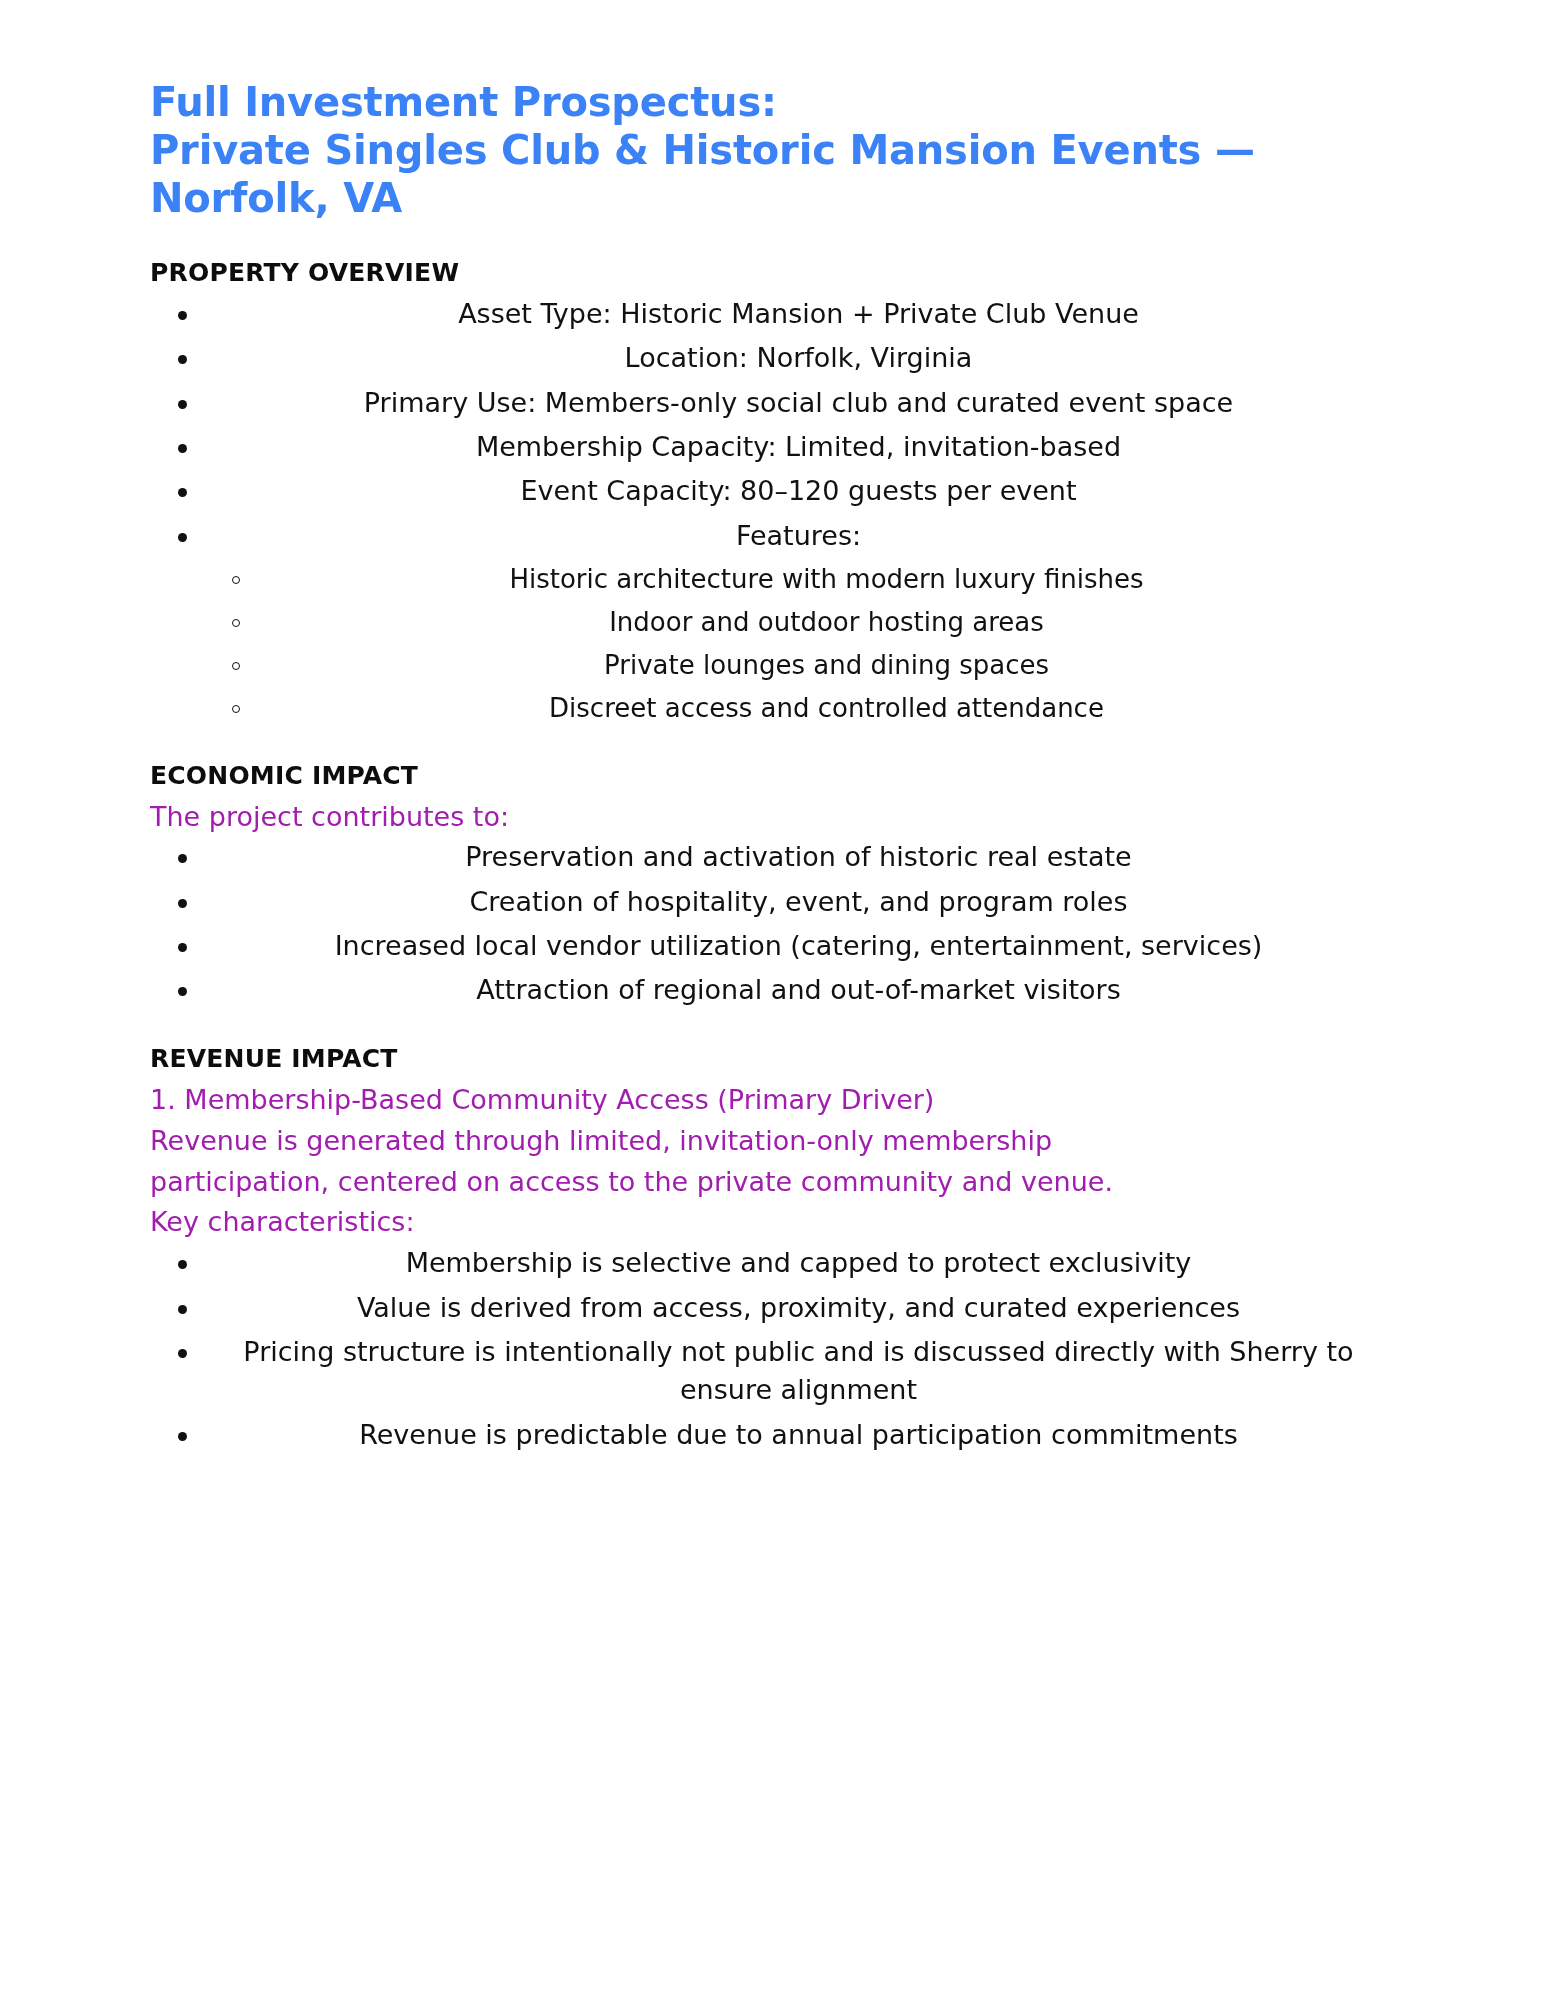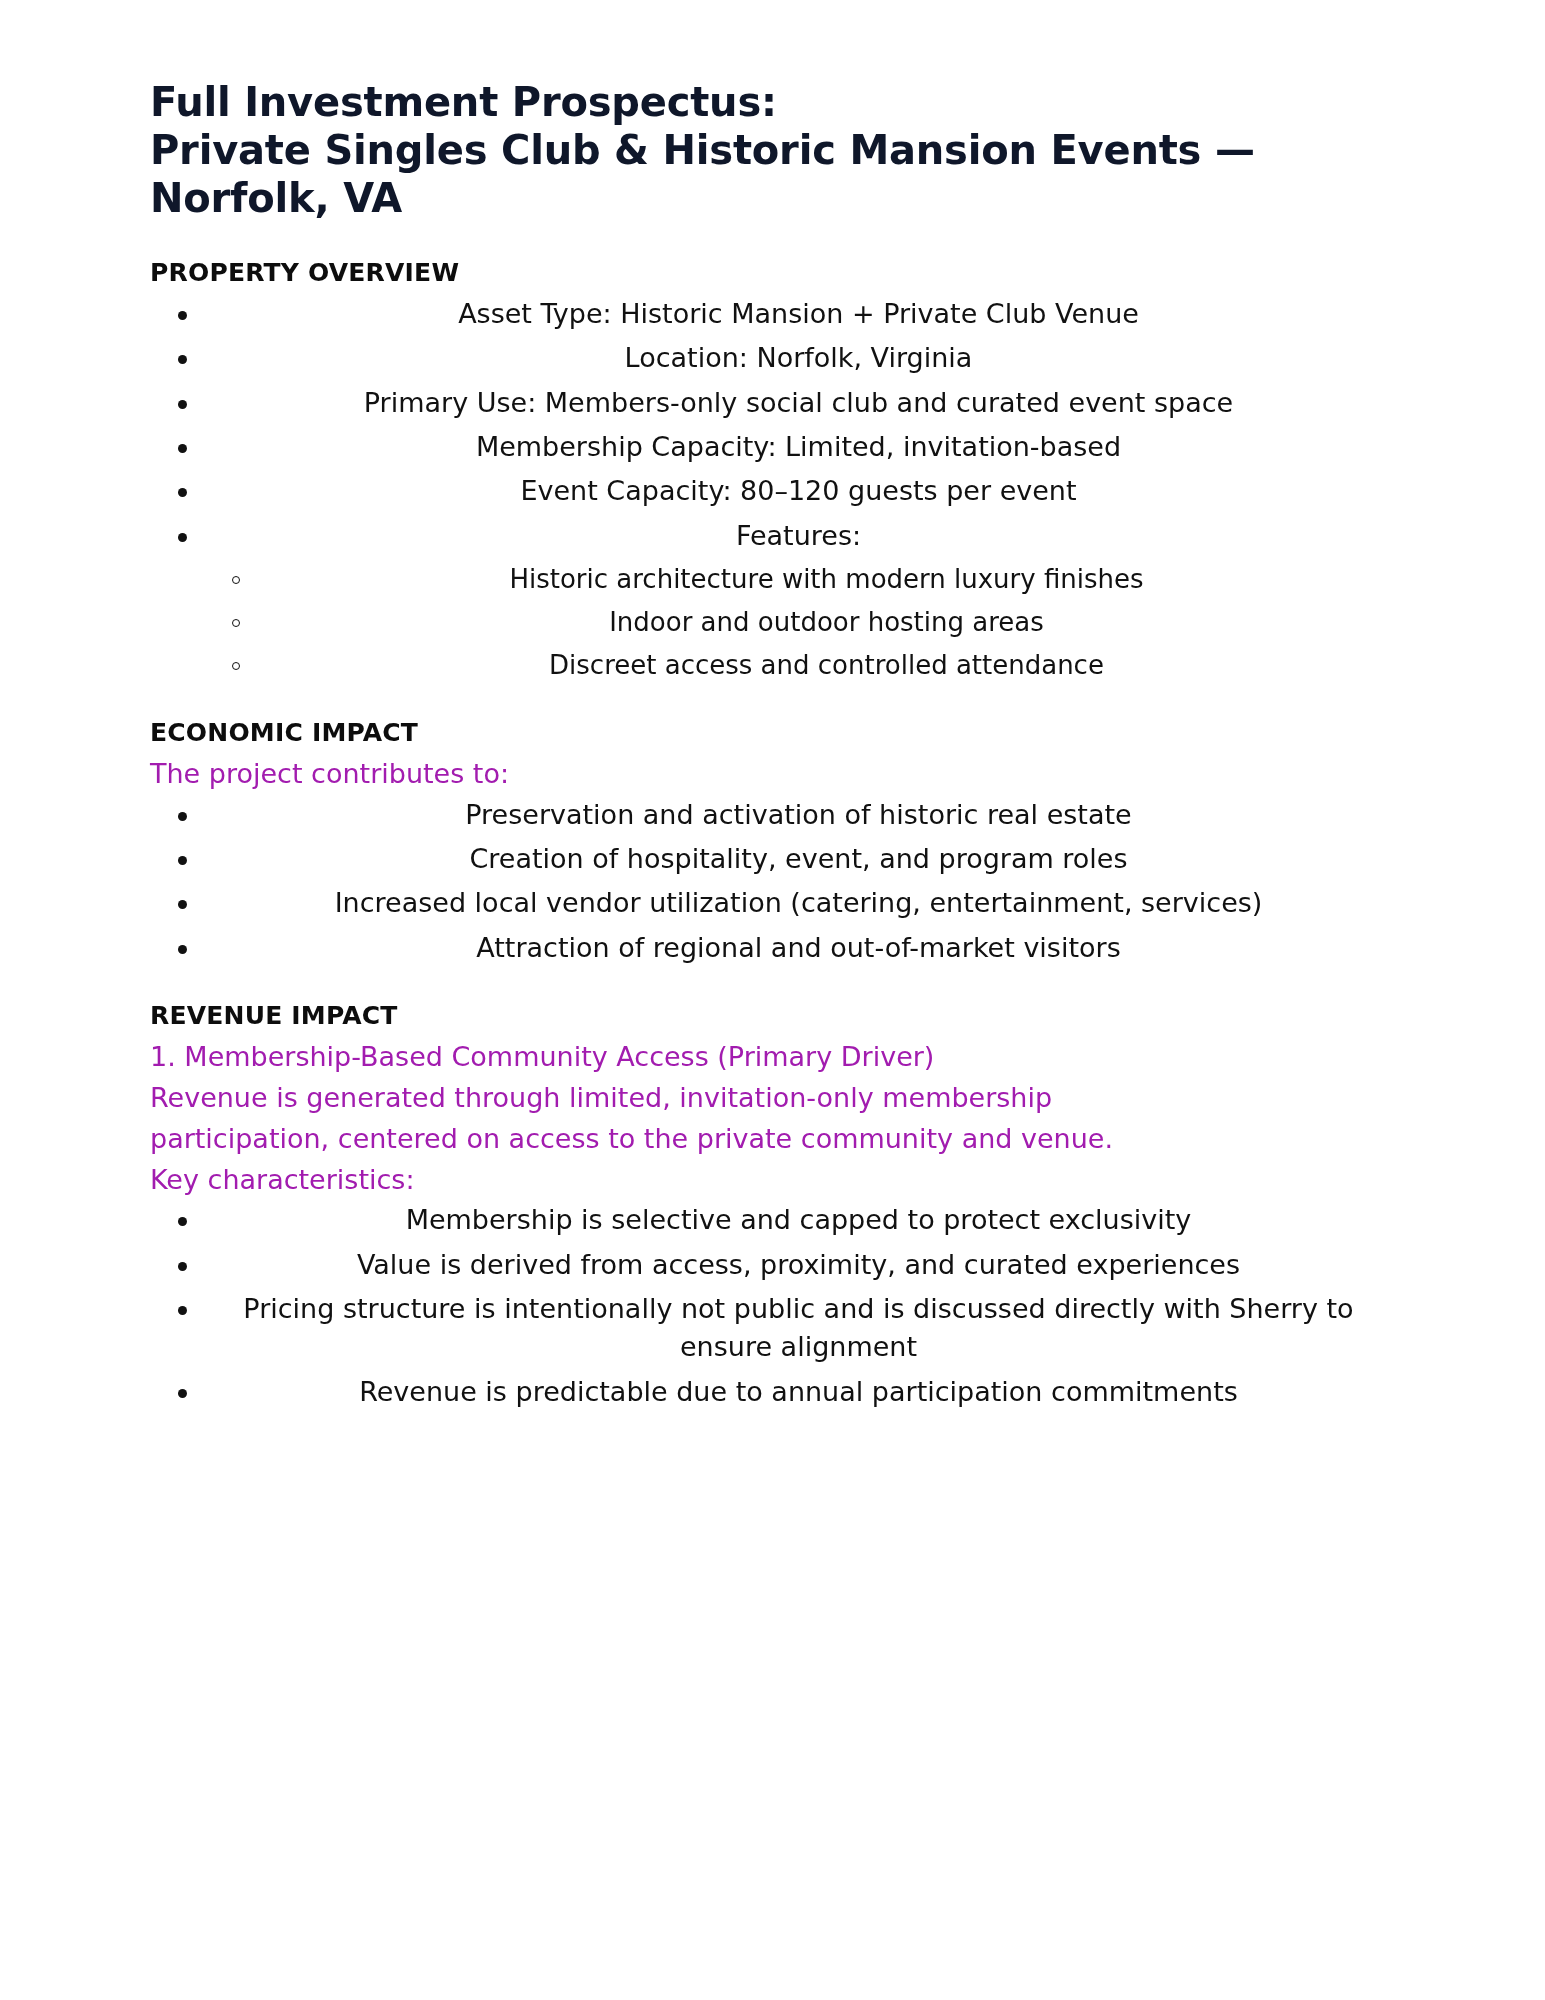--- a/index.html
+++ b/index.html
@@ -20,21 +20,21 @@
     box-sizing: border-box;
     padding: 78px 150px 60px 150px;
     background: #ffffff;
   }
   .doc-title {
     font-size: 40px;
     font-weight: bold;
     line-height: 1.20;
     letter-spacing: -0.2px;
     margin: 0 0 36px 0;
-    color: #0f172a;
+    color: #3b82f6;
   }
   .doc-title .tline {
     display: block;
   }
   .section {
     margin: 0 0 34px 0;
   }
   .section-heading {
     font-size: 25px;
     font-weight: bold;
@@ -113,20 +113,21 @@
       <li>Asset Type: Historic Mansion + Private Club Venue</li>
       <li>Location: Norfolk, Virginia</li>
       <li>Primary Use: Members-only social club and curated event space</li>
       <li>Membership Capacity: Limited, invitation-based</li>
       <li>Event Capacity: 80–120 guests per event</li>
       <li>
         <span>Features:</span>
         <ul class="sub-bullets">
           <li>Historic architecture with modern luxury finishes</li>
           <li>Indoor and outdoor hosting areas</li>
+          <li>Private lounges and dining spaces</li>
           <li>Discreet access and controlled attendance</li>
         </ul>
       </li>
     </ul>
   </section>
 
   <section class="section">
     <h2 class="section-heading">ECONOMIC IMPACT</h2>
     <p class="para">The project contributes to:</p>
     <ul class="bullets">

